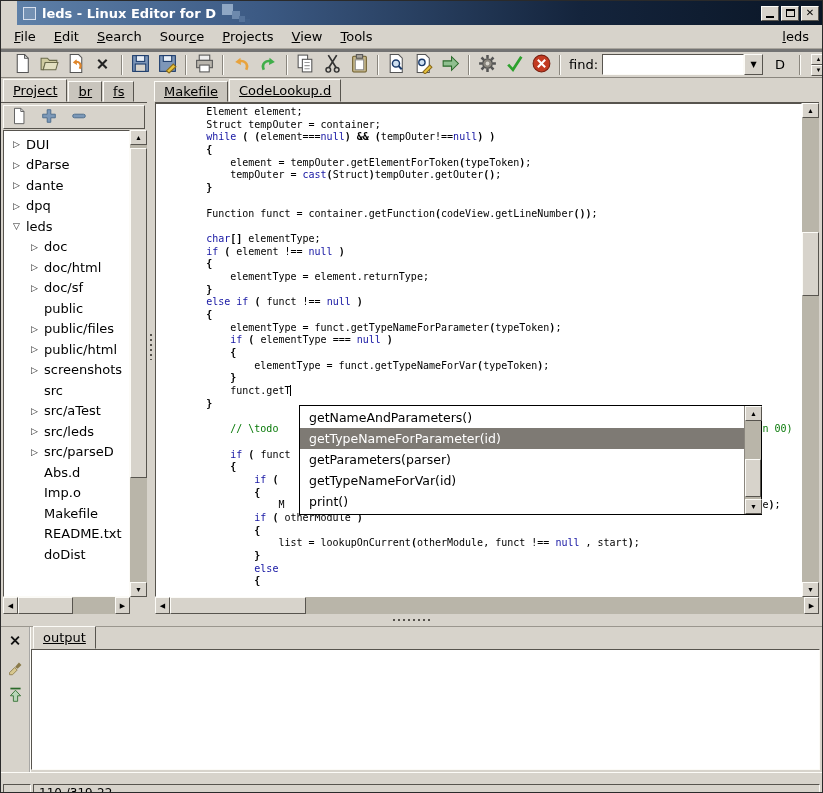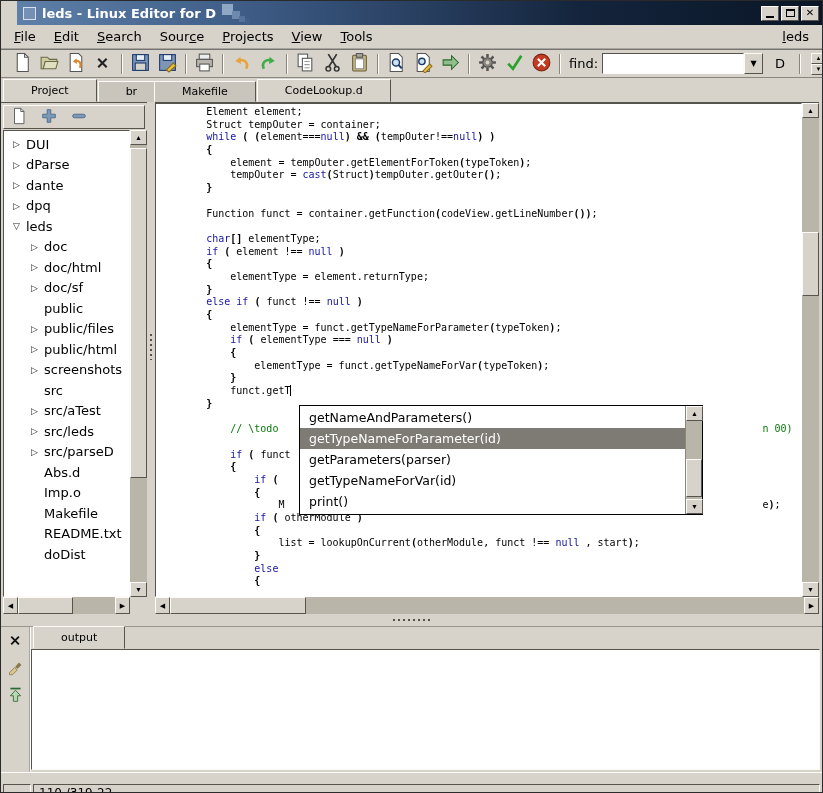--- a/index.html
+++ b/index.html
@@ -26,21 +26,21 @@
   .wg-min{width:8px;height:2px;background:#000;margin-top:7px;}
   .wg-max{width:9px;height:8px;border:1px solid #000;border-top-width:2px;}
   
   .menubar{height:24px;flex:0 0 24px;display:flex;align-items:center;font-size:13px;
     border-bottom:1px solid #a9a59d;padding:0 4px;}
   .menu-item{padding:2px 9px;white-space:nowrap;}
   .menu-item u{text-decoration:underline;}
   .mspacer{flex:1;}
   
   .toolbar{height:29px;flex:0 0 29px;display:flex;align-items:center;
-    border-top:1px solid #737373;border-bottom:1px solid #8a867e;padding:0 4px 0 2px;}
+    border-top:3px solid #737373;border-bottom:1px solid #8a867e;padding:0 4px 0 2px;}
   .tgrip{width:6px;height:22px;margin-right:6px;
     background:repeating-linear-gradient(to bottom,#96928a 0 2px,#e6e3dc 2px 3px,transparent 3px 4px);}
   .tbtn{width:27px;height:26px;display:flex;align-items:center;justify-content:center;background:transparent;border:none;padding:0;}
   .tbtn svg{width:21px;height:21px;}
   .tsep{width:2px;height:20px;border-left:1px solid #8a867e;border-right:1px solid #fcfbf7;margin:0 4px;}
   .findlabel{font-size:13px;margin:0 4px 0 4px;}
   .combo{display:flex;align-items:center;}
   .combo input{width:142px;height:21px;border:1px solid;border-color:#57544e #fcfbf7 #fcfbf7 #57544e;
     background:#fff;font-family:"DejaVu Sans",sans-serif;font-size:12px;padding:0 3px;outline:none;}
   .combobtn{width:19px;height:21px;background:#d7d3cb;border:1px solid;
@@ -48,22 +48,22 @@
     font-size:8px;line-height:1;}
   .langlabel{font-size:13px;margin:0 10px 0 12px;}
   .spingroup{margin-left:auto;display:flex;align-items:center;}
   .spinner{display:flex;flex-direction:column;margin-left:6px;}
   .spinbtn{width:15px;height:11px;background:#d7d3cb;border:1px solid;
     border-color:#fcfbf7 #57544e #57544e #fcfbf7;font-size:6px;line-height:8px;text-align:center;padding:0;}
   
   .tabband{height:24px;flex:0 0 24px;display:flex;align-items:flex-end;}
   .tabband .leftgroup{width:150px;display:flex;align-items:flex-end;padding-left:2px;}
   .tabband .rightgroup{display:flex;align-items:flex-end;padding-left:3px;}
-  .tab{height:21px;padding:0 27px;background:#c9c5bd;border:1px solid;
-    border-color:#fcfbf7 #57544e transparent #fcfbf7;font-size:11px;display:flex;align-items:center;margin-right:1px;white-space:nowrap;}
+  .tab{height:21px;padding:0 9px;background:#c9c5bd;border:1px solid;
+    border-color:#fcfbf7 #57544e transparent #fcfbf7;font-size:13px;display:flex;align-items:center;margin-right:1px;white-space:nowrap;text-decoration:underline;}
   .tab.active{height:23px;background:#d7d3cb;}
   
   .main{flex:0 0 510px;display:flex;position:relative;padding-right:3px;}
   .leftpanel{width:146px;flex:0 0 146px;display:flex;flex-direction:column;border-top:1px solid #57544e;}
   .minibar{height:24px;margin:2px 2px 1px 2px;border:1px solid;border-color:#fcfbf7 #57544e #57544e #fcfbf7;
     display:flex;align-items:center;padding-left:4px;gap:8px;}
   .minibar .tbtn{width:22px;height:20px;}
   .minibar svg{width:18px;height:18px;}
   .treewrap{flex:1;display:flex;margin-left:2px;min-height:0;}
   .tree{flex:1;background:#fff;border:1px solid;border-color:#57544e #fcfbf7 #fcfbf7 #57544e;
@@ -98,21 +98,21 @@
   .code{flex:1;background:#fff;border:1px solid;border-color:#57544e #fff #fff #57544e;
     overflow:hidden;font-family:"DejaVu Sans Mono",monospace;font-size:10px;line-height:12.7px;
     padding:2px 0 8px 2px;white-space:pre;}
   .cl{height:12.7px;}
   .k{color:#1515a3;}
   .b{font-weight:bold;}
   .c{color:#067806;}
   .gap{display:inline-block;}
   .cursor{display:inline-block;width:1px;height:11px;background:#000;vertical-align:-2px;}
   
-  .popup{position:absolute;left:298px;top:303px;width:404px;height:110px;background:#fff;
+  .popup{position:absolute;left:298px;top:303px;width:463px;height:110px;background:#fff;
     border:1px solid #000;display:flex;z-index:10;}
   .popitems{flex:1;overflow:hidden;padding-top:1px;}
   .popitem{height:21px;line-height:21px;padding-left:9px;font-size:12.5px;white-space:nowrap;}
   .popitem.sel{background:#7e7a74;color:#fff;}
   .popup .sb-v{border-left:1px solid #8a867e;}
   .pop-vthumb{left:0;right:0;top:38px;height:38px;}
   
   .bottompanel{flex:0 0 146px;display:flex;border-top:1px solid #9a968e;}
   .bstrip{width:30px;flex:0 0 30px;border-right:2px groove #fcfbf7;display:flex;flex-direction:column;
     align-items:center;padding-top:4px;gap:5px;}

